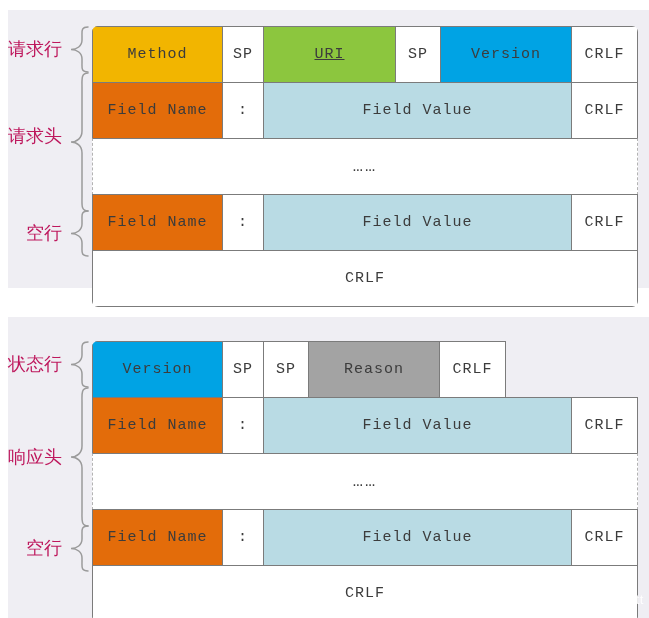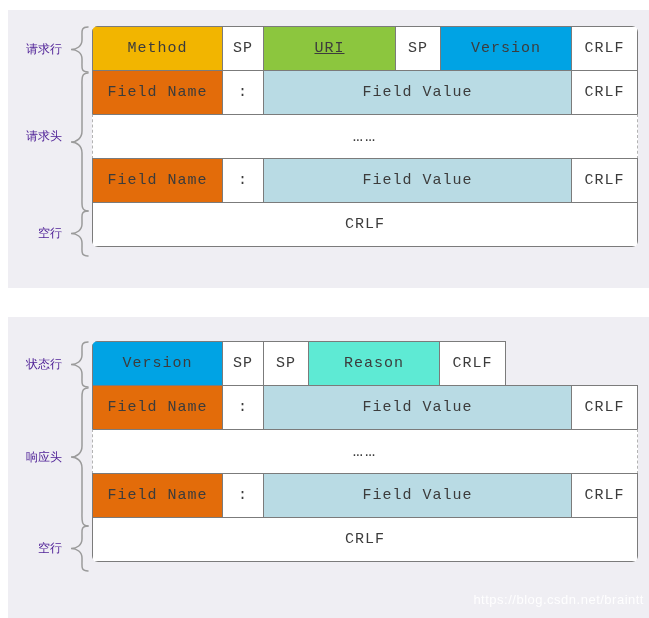--- a/index.html
+++ b/index.html
@@ -14,21 +14,21 @@
   #panel-request  { top:10px;  height:278px; }
   #panel-response { top:317px; bottom:0; }
 
   .diagram-table {
     position:absolute; left:92px; width:546px;
     border-radius:6px; overflow:hidden;
   }
   #table-request  { top:26px; }
   #table-response { top:341px; }
 
-  .trow { display:flex; height:45px; }
+  .trow { display:flex; height:57px; }
   .trow + .trow { margin-top:-1px; }
 
   .cell {
     flex:0 0 auto;
     display:flex; align-items:center; justify-content:center;
     border:1px solid #7b7b7b;
     background:#ffffff;
     font-family:"Liberation Mono","DejaVu Sans Mono",monospace;
     font-size:15px; letter-spacing:1px; color:#3c3c3c;
     white-space:nowrap;
@@ -47,21 +47,21 @@
   .cw-full    { width:546px; }
 
   .ellipsis-cell {
     border-left:1px dashed #b3b3b3;
     border-right:1px dashed #b3b3b3;
     font-size:17px; letter-spacing:2px;
   }
 
   .section-label {
     position:absolute; left:0; width:62px; height:20px;
-    text-align:right; font-size:12px; line-height:20px; color:#4c1d95;
+    text-align:right; font-size:18px; line-height:20px; color:#be185d;
   }
   #label-req-line  { top:39px;  }
   #label-req-head  { top:126px; }
   #label-req-blank { top:223px; }
   #label-res-line  { top:354px; }
   #label-res-head  { top:447px; }
   #label-res-blank { top:538px; }
 
   .brace { position:absolute; left:68px; width:22px; }
   #brace-req-line  { top:26px;  }
@@ -151,21 +151,21 @@
   <div class="trow">
     <div class="cell cw-full">CRLF</div>
   </div>
 </div>
 
 <div class="diagram-table" id="table-response">
   <div class="trow">
     <div class="cell cw-method" style="background-color: rgb(0, 163, 228);">Version</div>
     <div class="cell cw-sp" style="background-color: rgb(255, 255, 255);">SP</div>
     <div class="cell cw-sp2" style="background-color: rgb(255, 255, 255);">SP</div>
-    <div class="cell cw-version" style="background-color: #5eead4;">Reason</div>
+    <div class="cell cw-version" style="background-color: #a3a3a3;">Reason</div>
     <div class="cell cw-crlf" style="background-color: rgb(255, 255, 255);">CRLF</div>
   </div>
   <div class="trow">
     <div class="cell cw-fname" style="background-color: rgb(227, 108, 10);">Field Name</div>
     <div class="cell cw-colon" style="background-color: rgb(255, 255, 255);">:</div>
     <div class="cell cw-fvalue" style="background-color: rgb(185, 219, 228);">Field Value</div>
     <div class="cell cw-crlf" style="background-color: rgb(255, 255, 255);">CRLF</div>
   </div>
   <div class="trow">
     <div class="cell cw-full ellipsis-cell">……</div>

